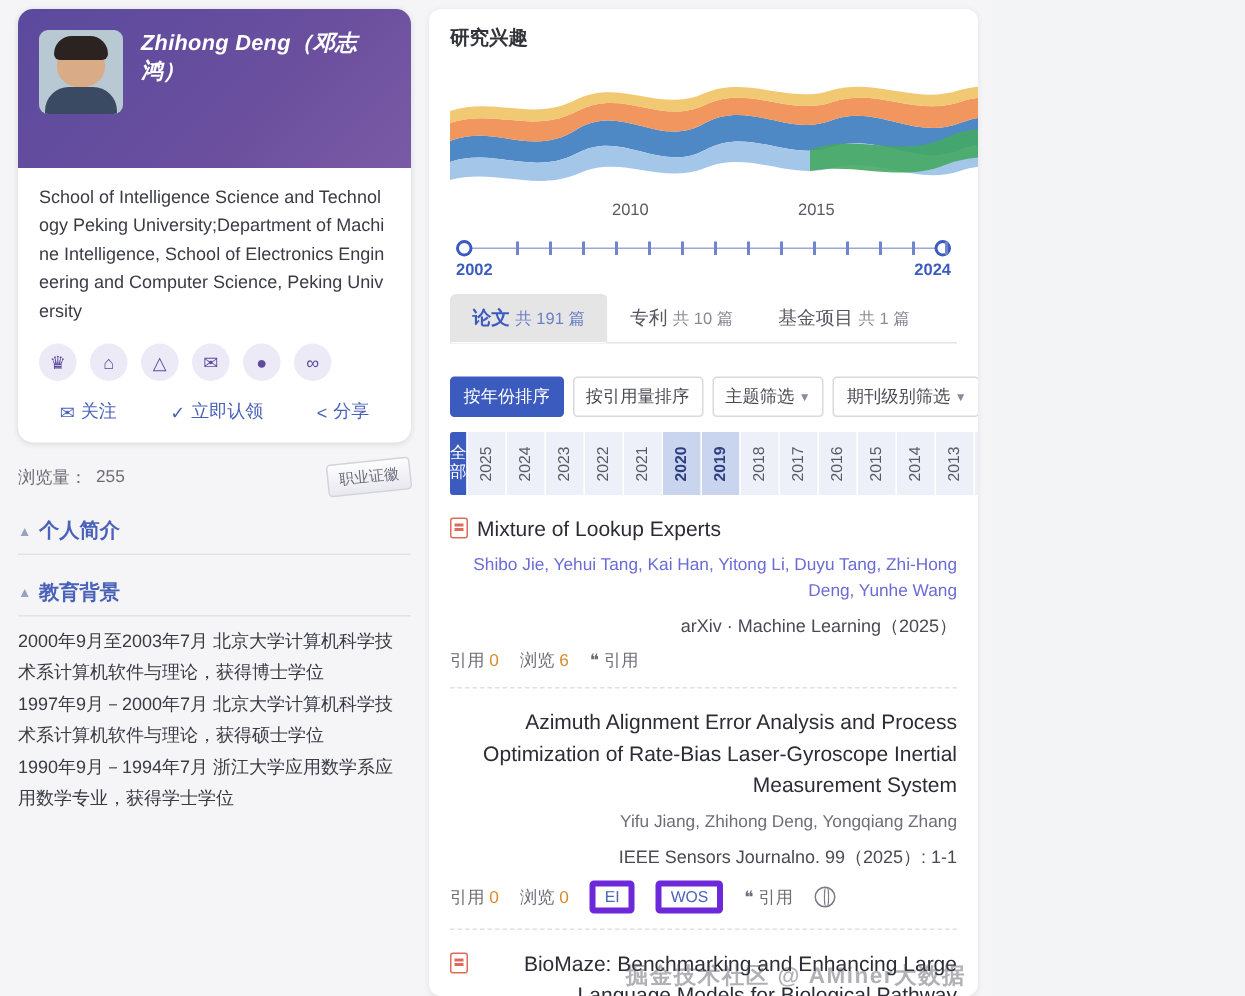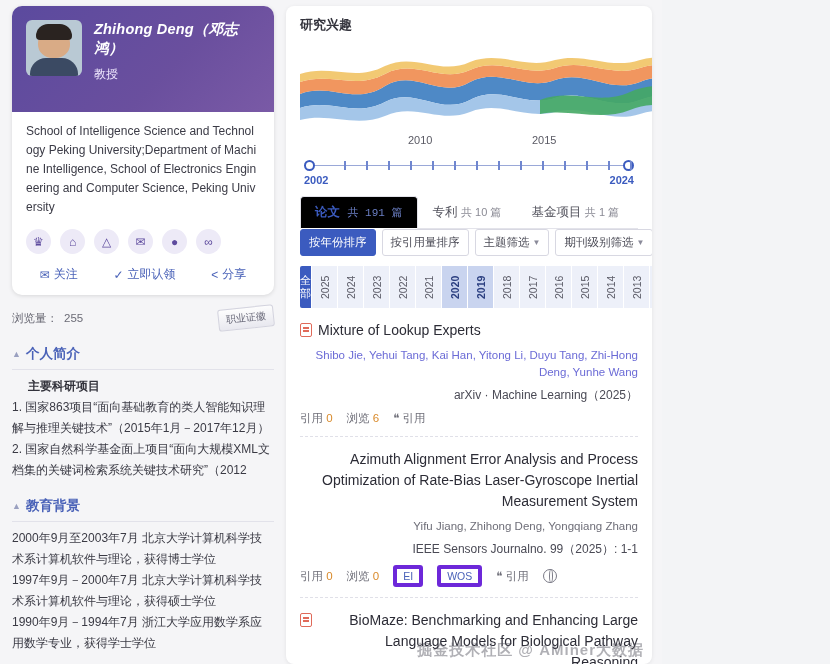--- a/index.html
+++ b/index.html
@@ -222,34 +222,33 @@
   .tab {
     font-size: 12.5px;
     padding: 7px 14px;
     color: #55555f;
     border: 1px solid transparent;
     border-bottom: none;
   }
   .tab.active {
     color: #3b5bbf;
     font-weight: bold;
-    background: #000000;
+    background: #e5e5e5;
     border: 1px solid #e3e3ea;
     border-bottom: 1px solid #fff;
     border-radius: 4px 4px 0 0;
     margin-bottom: -1px;
-    font-family: Liberation Mono, monospace;
   }
   .tab .cnt { color: #8a8a94; font-weight: normal; font-size: 11px; }
   .tab.active .cnt { color: #6b7fc4; }
 
   .filters {
     display: flex;
     gap: 6px;
-    margin-top: 0;
+    margin-top: 22px;
     flex-wrap: nowrap;
   }
   .fbtn {
     font-size: 11.5px;
     padding: 5px 8px;
     border: 1px solid #d8d8e2;
     border-radius: 3px;
     color: #4a4a55;
     background: #fff;
     white-space: nowrap;
@@ -378,21 +377,20 @@
 
     <div class="profile-card">
       <div class="profile-head">
         <div class="avatar">
           <div class="body"></div>
             <div class="face"></div>
             <div class="hair"></div>
         </div>
         <div style="min-width:0">
           <div class="p-name">Zhihong Deng（邓志鸿）</div>
-          <div class="p-title">教授</div>
         </div>
       </div>
 
       <div class="p-affil">School of Intelligence Science and Technology  Peking University;Department of Machine Intelligence, School of Electronics Engineering and Computer Science, Peking University</div>
 
       <div class="icon-row">
         <div class="circ">♛</div>
         <div class="circ">⌂</div>
         <div class="circ">△</div>
         <div class="circ">✉</div>
@@ -418,25 +416,20 @@
 
     <div class="views">
       <span>浏览量：</span>
       <span>255</span>
       <span class="badge-cert">职业证徽</span>
     </div>
 
     <div class="sec-title">
       <span class="caret">▲</span>
       <span>个人简介</span>
-    </div>
-    <div class="sec-body">
-      <div class="b" style="text-indent:16px">主要科研项目</div>
-      <div style="white-space:pre-line">1. 国家863项目“面向基础教育的类人智能知识理解与推理关键技术”（2015年1月－2017年12月）
-2. 国家自然科学基金面上项目“面向大规模XML文档集的关键词检索系统关键技术研究”（2012</div>
     </div>
 
     <div class="sec-title">
       <span class="caret">▲</span>
       <span>教育背景</span>
     </div>
     <div class="sec-body" style="white-space:pre-line">2000年9月至2003年7月 北京大学计算机科学技术系计算机软件与理论，获得博士学位
 1997年9月－2000年7月 北京大学计算机科学技术系计算机软件与理论，获得硕士学位
 1990年9月－1994年7月 浙江大学应用数学系应用数学专业，获得学士学位</div>
   </div>

